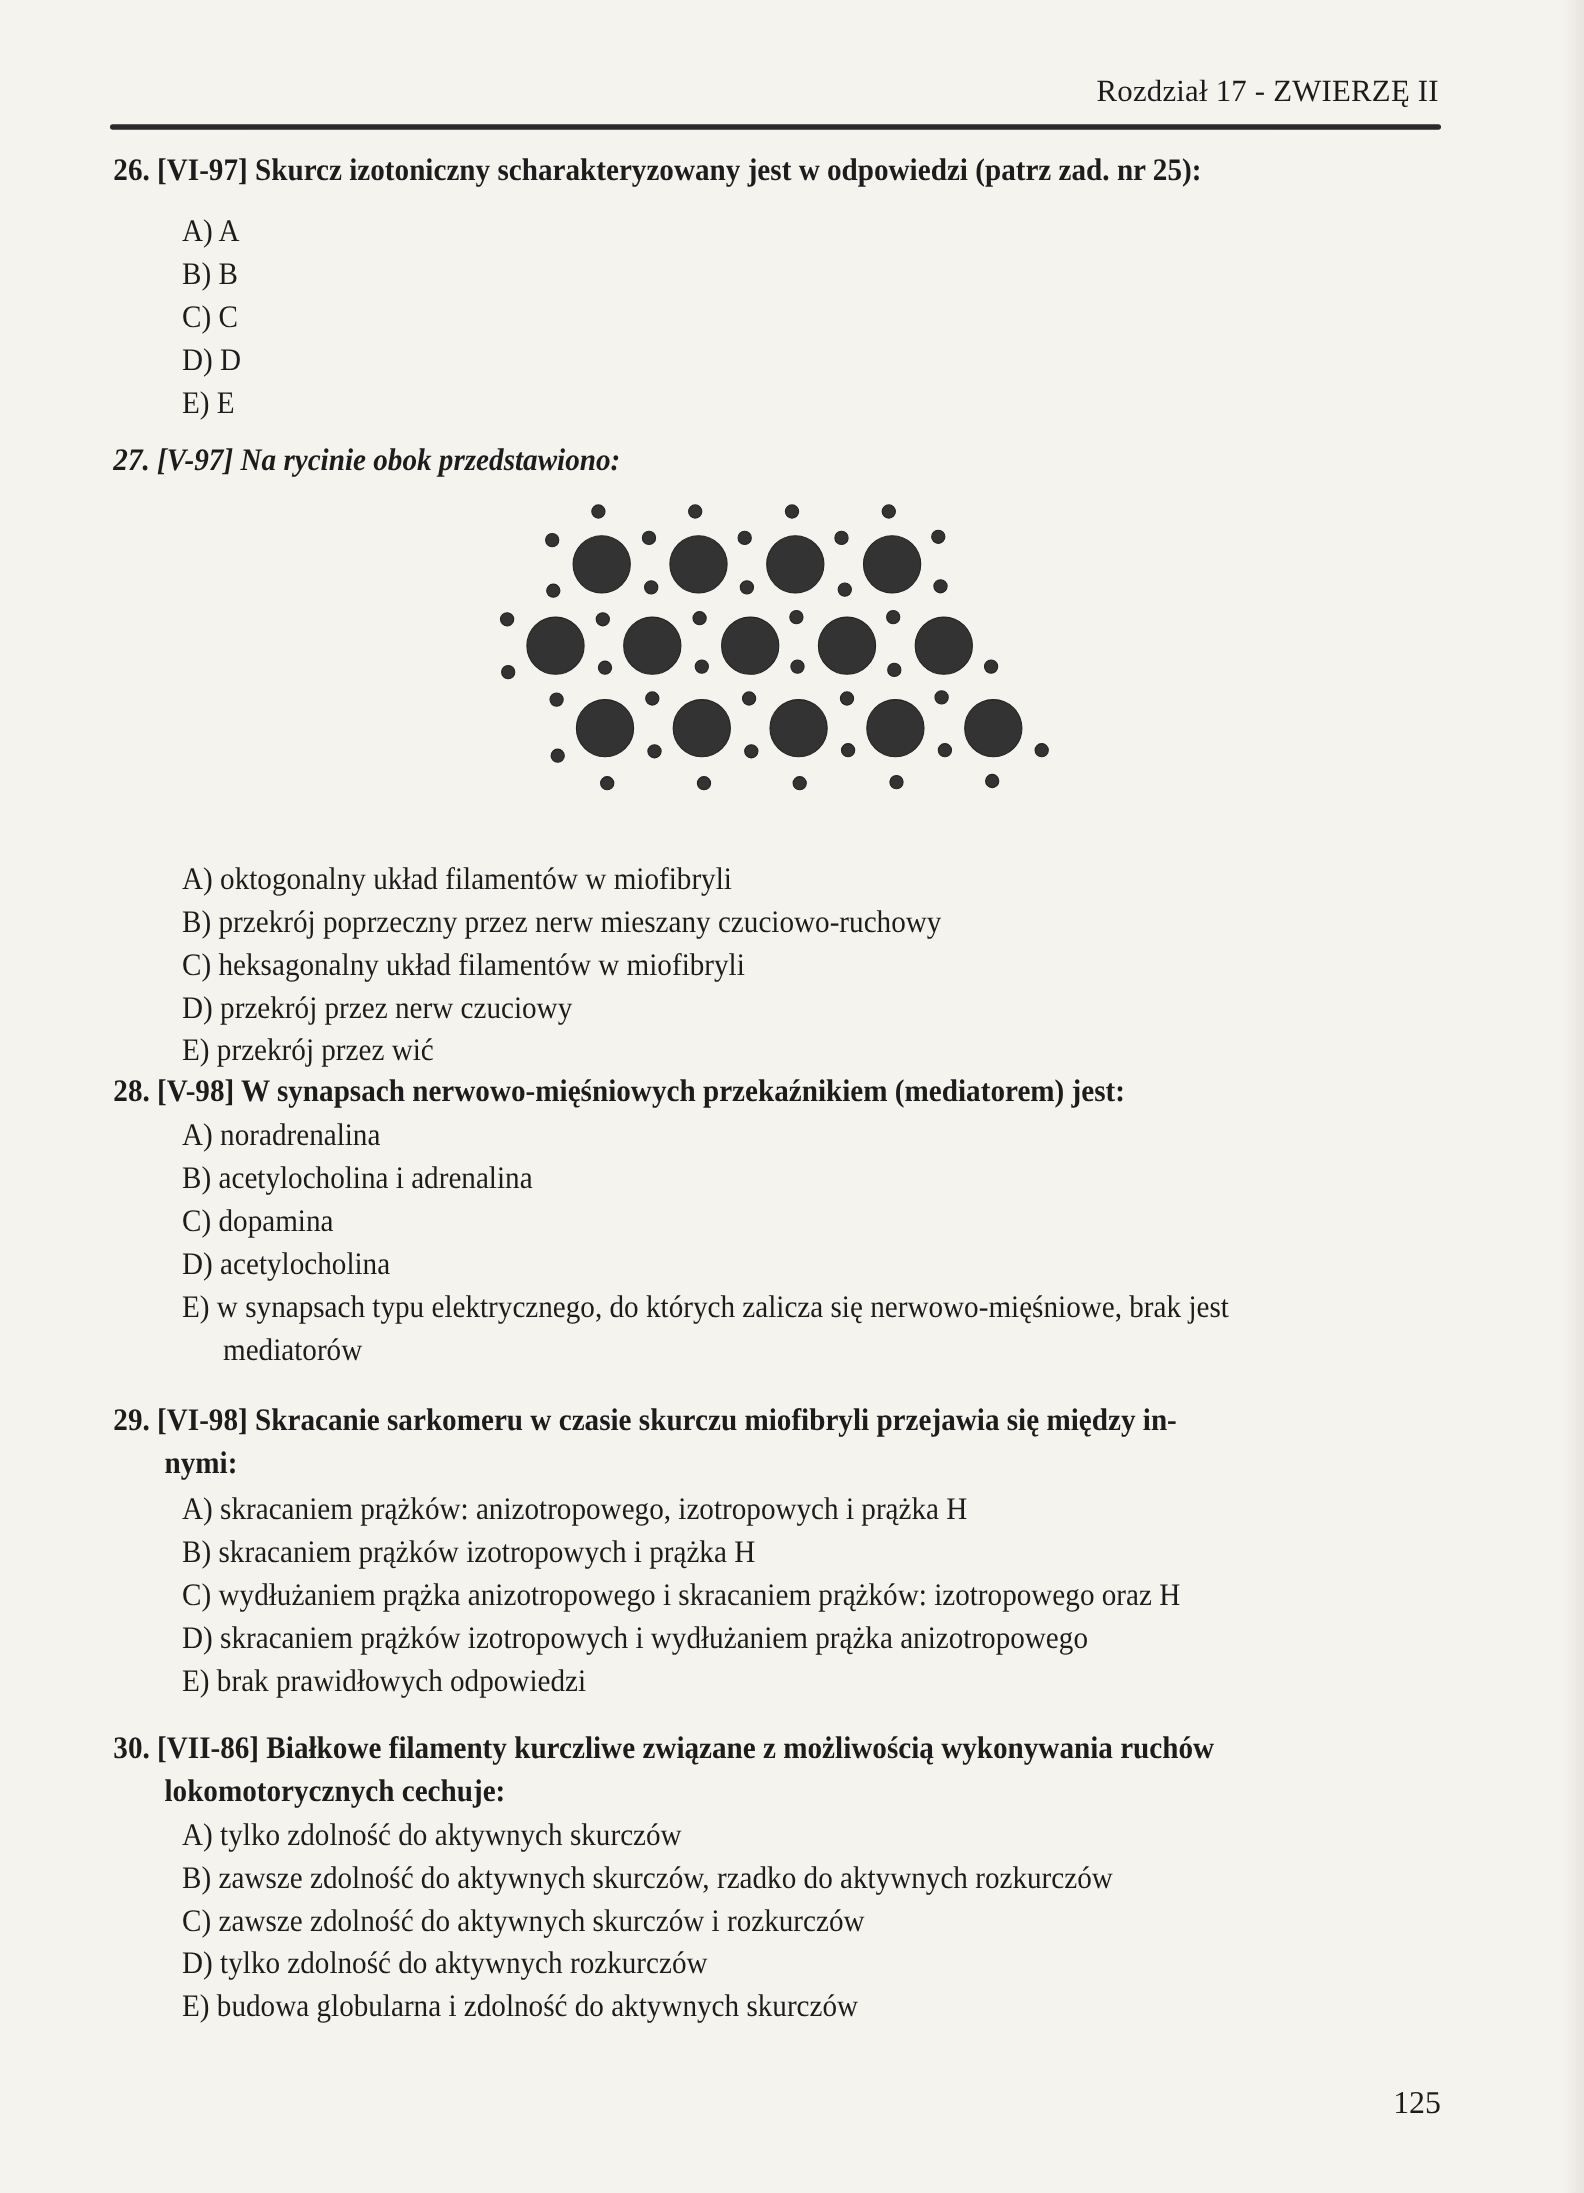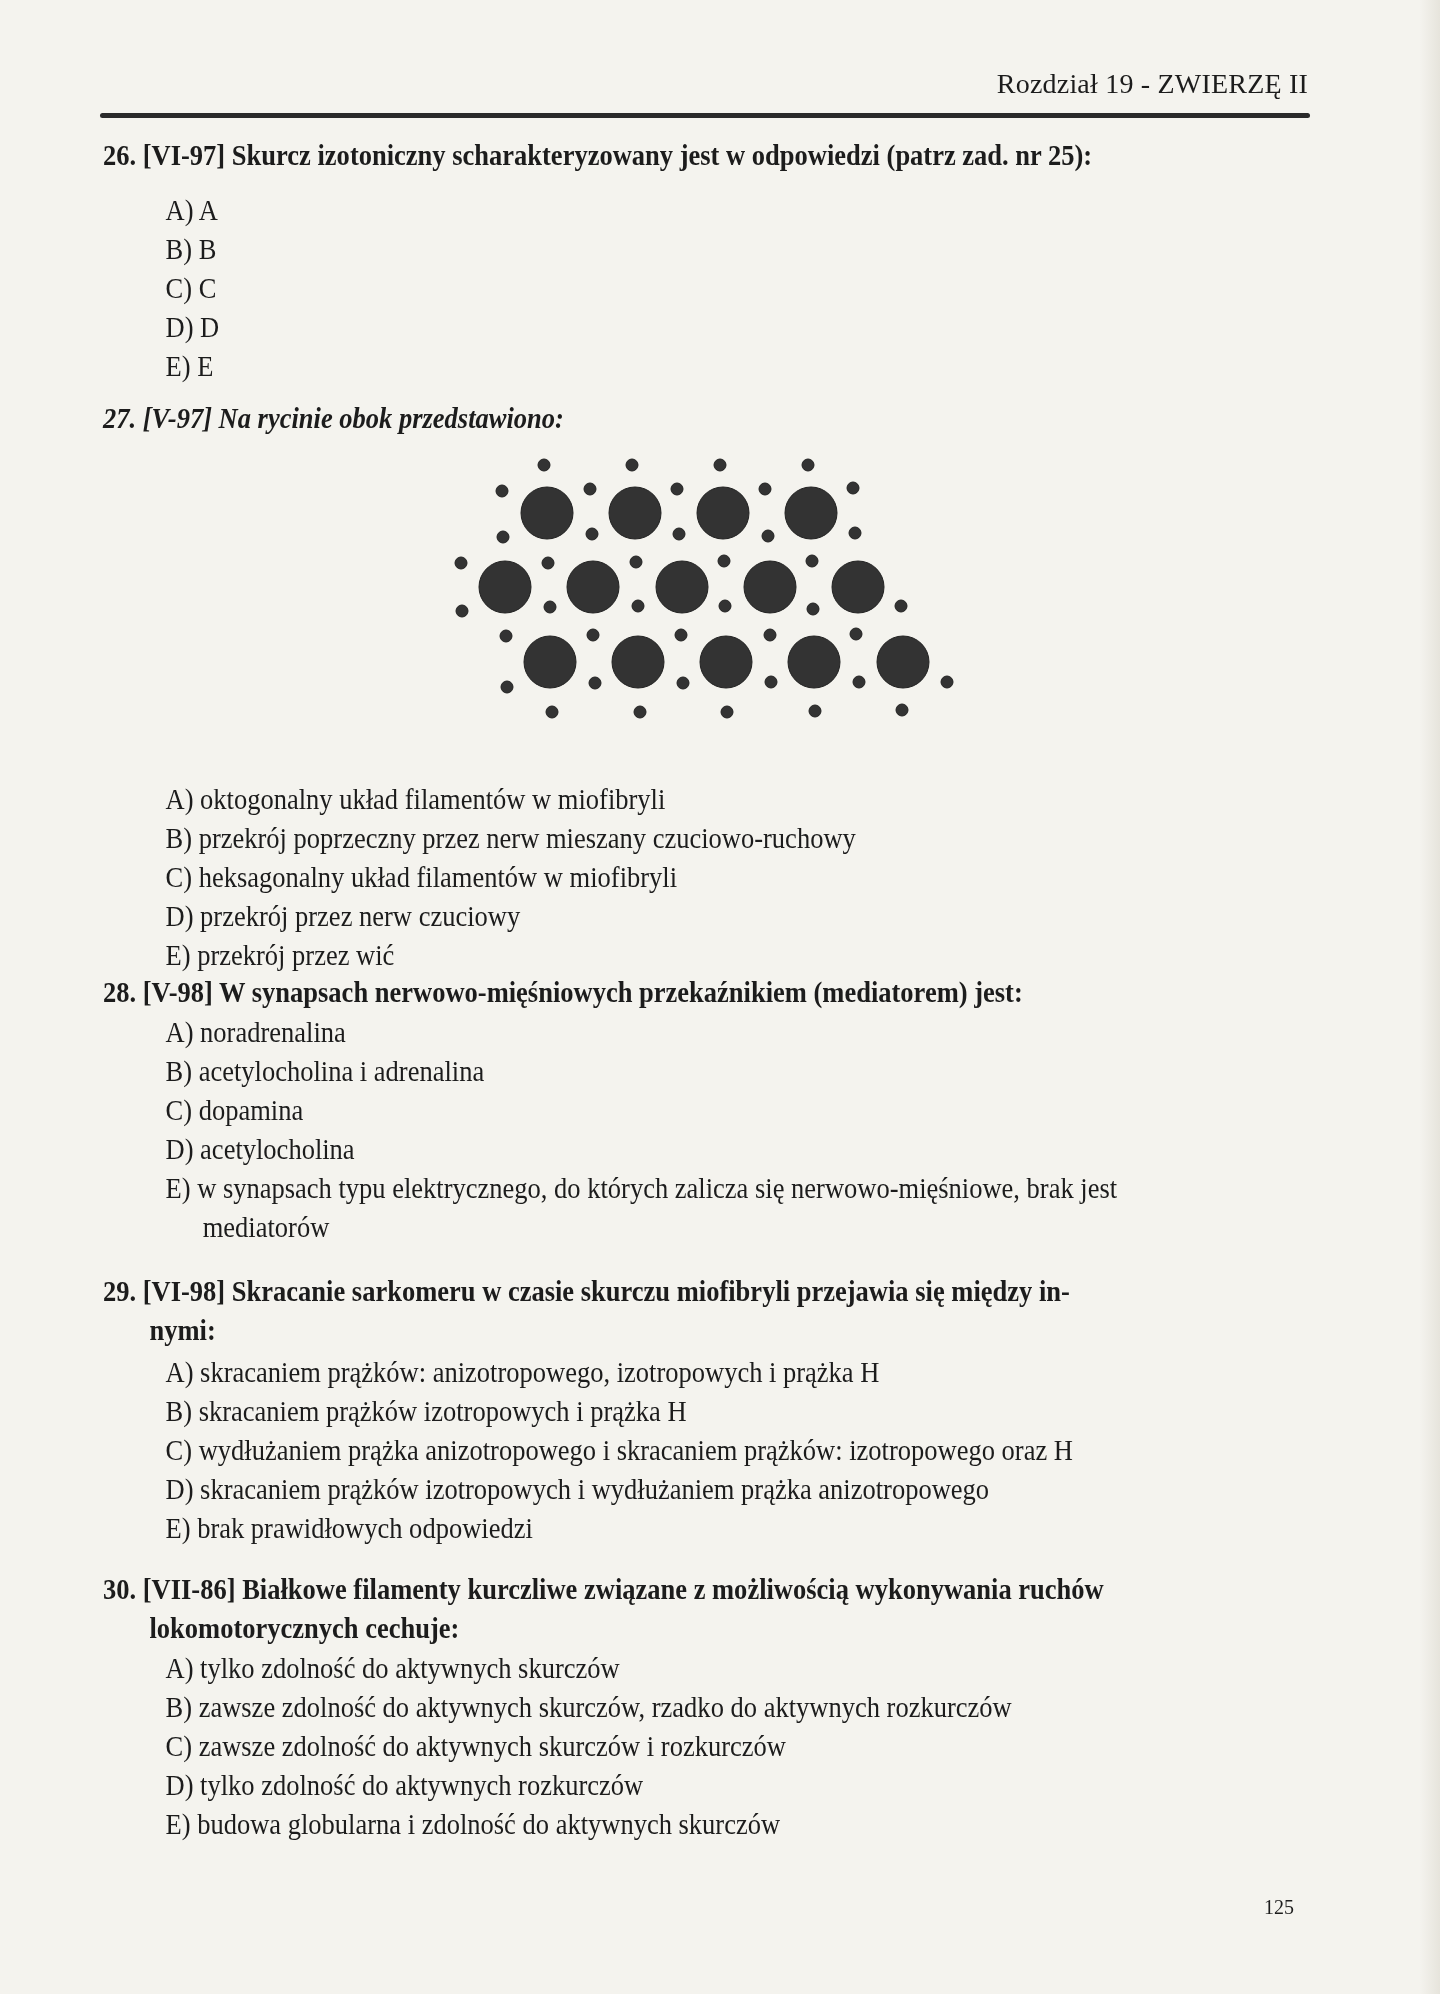--- a/index.html
+++ b/index.html
@@ -32,29 +32,29 @@
   }
   .q-stem .cont { display: block; padding-left: 50px; }
   .options { list-style: none; margin: 16px; padding: 0; }
   .option {
     font-size: 28.5px; line-height: 39px; padding-left: 50px;
     transform: scaleX(0.93); transform-origin: left;
     white-space: nowrap;
   }
   .option .cont-line { display: block; padding-left: 40px; }
   .diagram { position: absolute; left: 440px; top: 440px; width: 520px; height: 290px; }
-  .page-number { position: absolute; right: 146px; top: 1896px; font-size: 20px; }
+  .page-number { position: absolute; right: 130px; top: 1896px; font-size: 29px; }
 </style>
 </head>
 <body>
 
 <div class="page">
   <div class="right-edge"></div>
 
-  <div class="header-title">Rozdział 19 - ZWIERZĘ II</div>
+  <div class="header-title">Rozdział 17 - ZWIERZĘ II</div>
   <div class="header-rule"></div>
 
   <div class="question" style="top:136px;">
     <div class="q-stem">
       <span>26.</span>
       <span>[VI-97]</span>
       <span>Skurcz izotoniczny scharakteryzowany jest w odpowiedzi (patrz zad. nr 25):</span>
     </div>
     <ul class="options">
       <li class="option"><span>A)</span> <span>A</span></li>

